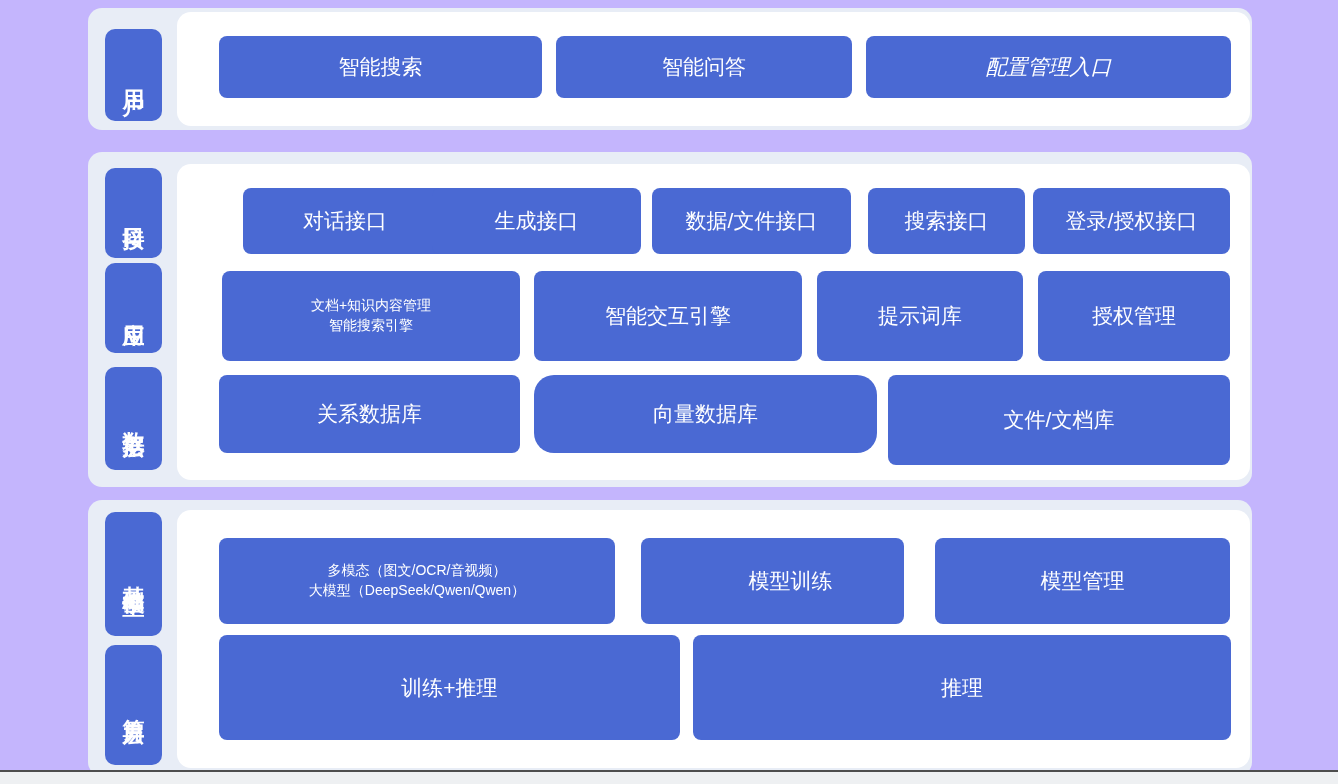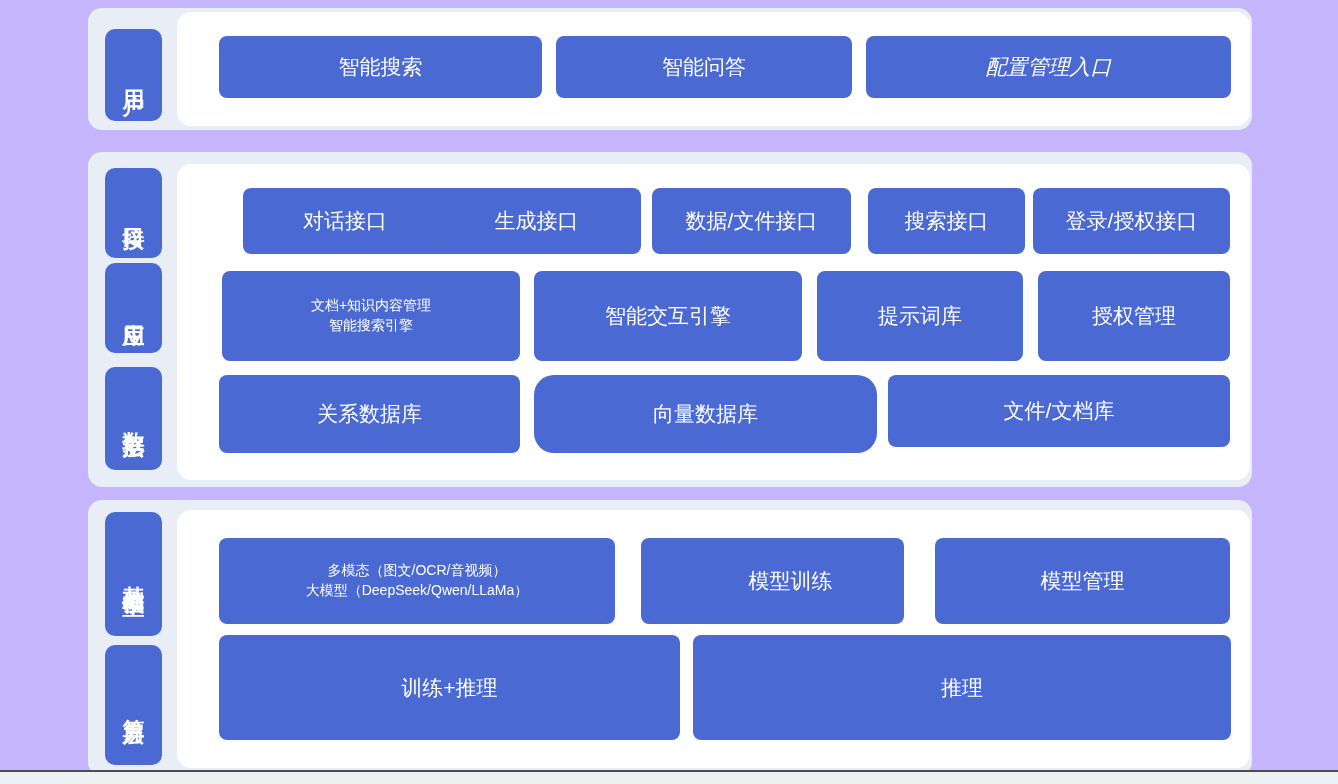--- a/index.html
+++ b/index.html
@@ -97,29 +97,29 @@
   <div class="box" style="left:1033px;top:188px;width:197px;height:66px;">登录/授权接口</div>
 
   <div class="box small" style="left:222px;top:271px;width:298px;height:90px;">文档+知识内容管理
 智能搜索引擎</div>
   <div class="box" style="left:534px;top:271px;width:268px;height:90px;">智能交互引擎</div>
   <div class="box" style="left:817px;top:271px;width:206px;height:90px;">提示词库</div>
   <div class="box" style="left:1038px;top:271px;width:192px;height:90px;">授权管理</div>
 
   <div class="box" style="left:219px;top:375px;width:301px;height:78px;">关系数据库</div>
   <div class="box" style="left:534px;top:375px;width:343px;height:78px;border-radius:20px;">向量数据库</div>
-  <div class="box" style="left:888px;top:375px;width:342px;height:72px;">文件/文档库</div>
+  <div class="box" style="left:888px;top:375px;width:342px;height:90px;">文件/文档库</div>
 
   <div class="band" style="left:88px;top:500px;width:1164px;height:276px;"></div>
   <div class="panel" style="left:177px;top:510px;width:1073px;height:258px;"></div>
   <div class="vlabel" style="left:105px;top:512px;width:57px;height:124px;">基础模型</div>
   <div class="vlabel" style="left:105px;top:645px;width:57px;height:120px;">算力层</div>
 
   <div class="box small" style="left:219px;top:538px;width:396px;height:86px;">多模态（图文/OCR/音视频）
-大模型（DeepSeek/Qwen/LLaMa）</div>
+大模型（DeepSeek/Qwen/Qwen）</div>
   <div class="box" style="left:641px;top:538px;width:263px;height:86px;padding-left:44px;">模型训练</div>
   <div class="box" style="left:935px;top:538px;width:295px;height:86px;">模型管理</div>
 
   <div class="box" style="left:219px;top:635px;width:461px;height:105px;">训练+推理</div>
   <div class="box" style="left:693px;top:635px;width:538px;height:105px;">推理</div>
 
   <div class="footer-bar"></div>
 
 </div>
 

